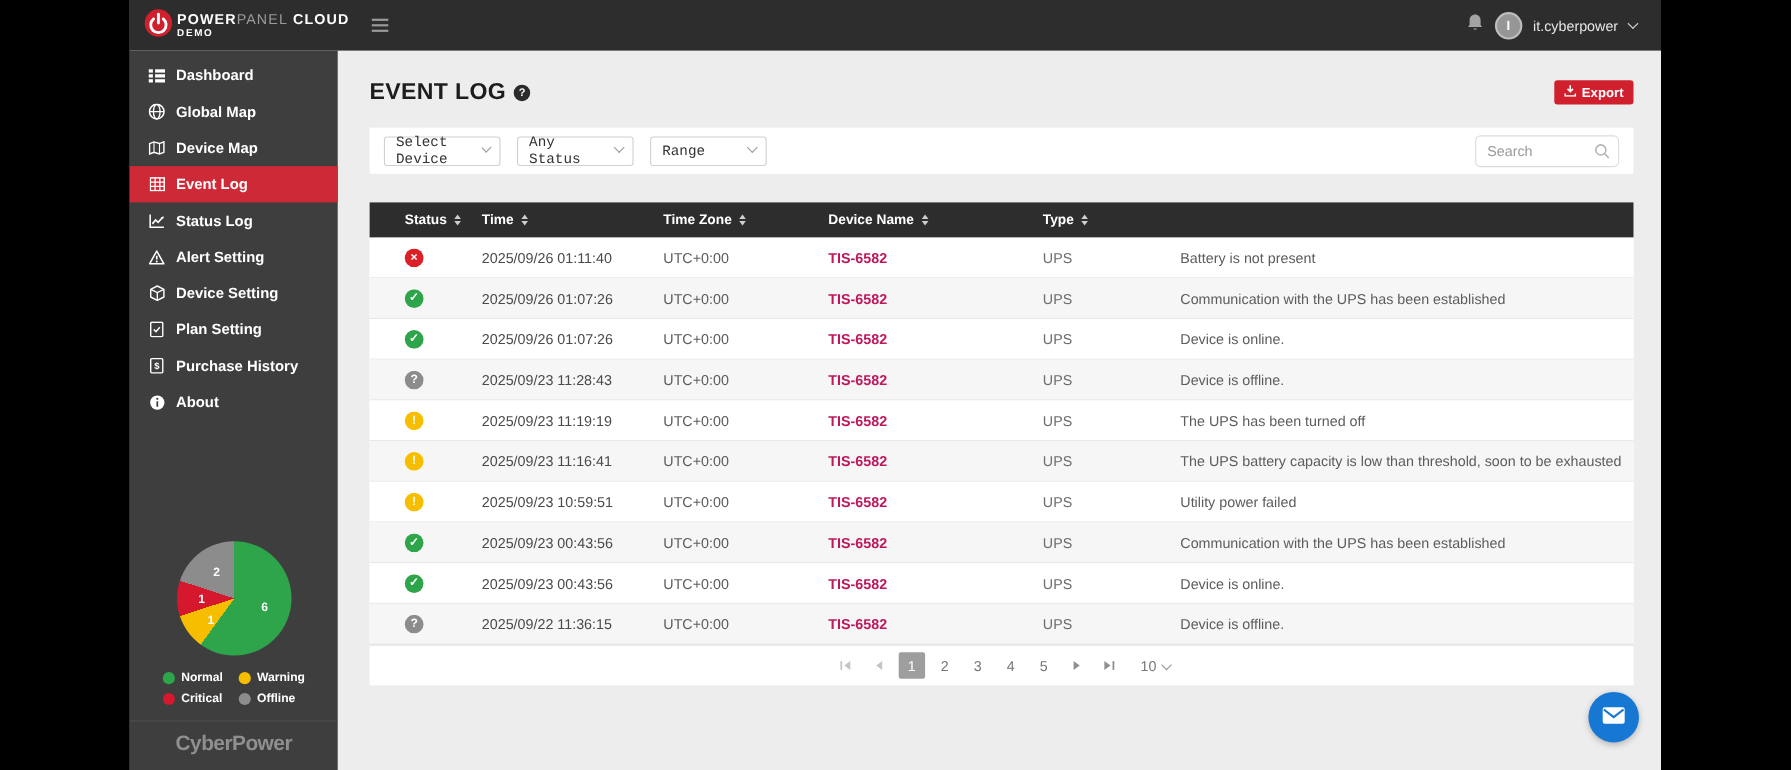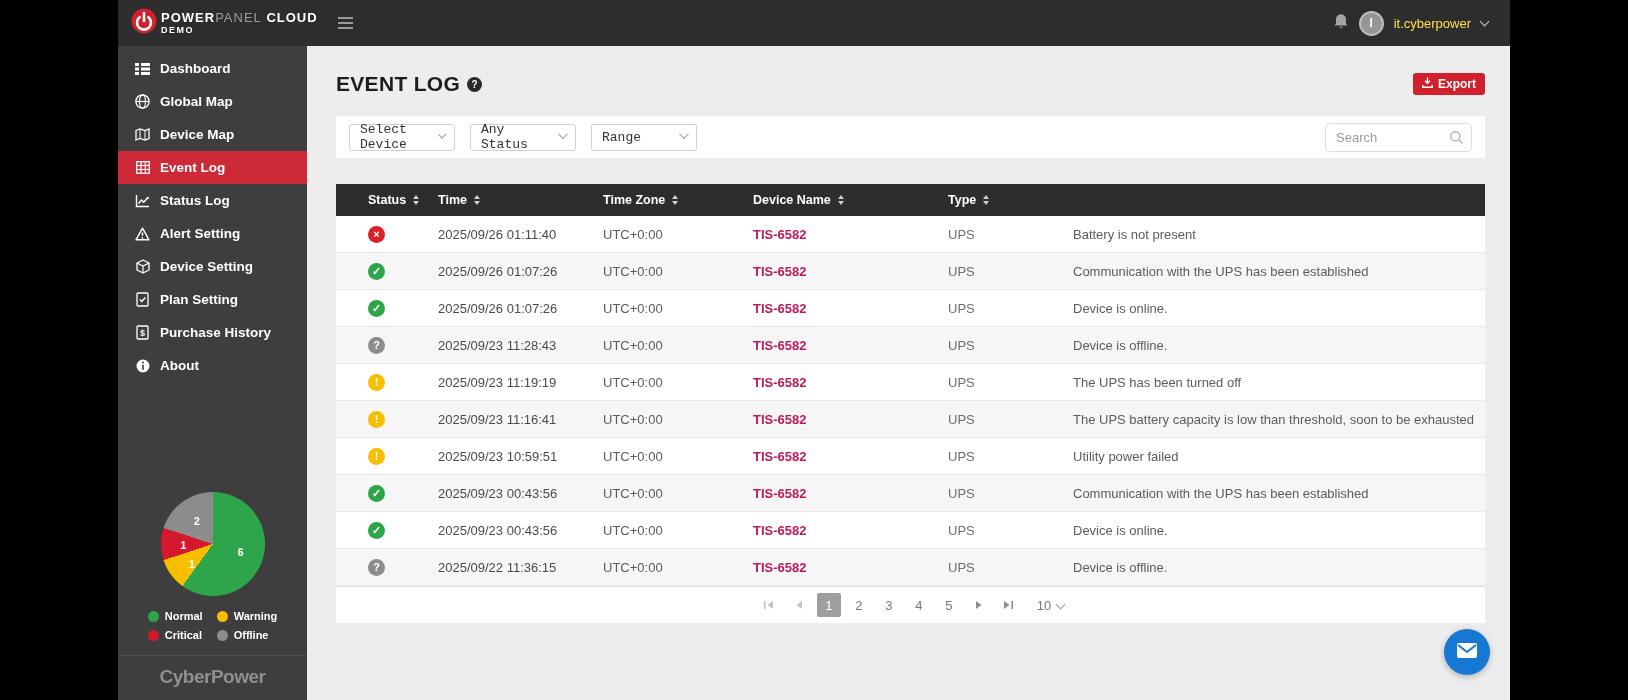--- a/index.html
+++ b/index.html
@@ -11,21 +11,21 @@
   .topbar { height:46px; background:#2d2d2d; display:flex; align-items:center; }
   .brand { width:189px; display:flex; align-items:center; padding-left:13px; gap:4px; }
   .brand-text .l1 { font-size:13px; letter-spacing:1px; color:#fff; font-weight:800; line-height:14px; white-space:nowrap; }
   .brand-text .l1 .lt { color:#9a9a9a; font-weight:400; }
   .brand-text .l2 { font-size:9px; letter-spacing:1.5px; color:#fff; font-weight:700; }
   .hamburger { margin-left:31px; display:flex; flex-direction:column; gap:3px; cursor:pointer; background:none; border:none; }
   .hamburger span { width:15px; height:2px; background:#9a9a9a; }
   .user-cluster { margin-left:auto; display:flex; align-items:center; gap:10px; padding-right:22px; }
   .avatar { width:25px; height:25px; border-radius:50%; background:#969696; border:2px solid #bdbdbd;
     color:#fff; font-size:12px; font-weight:700; display:flex; align-items:center; justify-content:center; }
-  .username { color:#fde047; font-size:13px; }
+  .username { color:#e5e5e5; font-size:13px; }
   .chev { width:7px; height:7px; border-right:1.6px solid #9a9a9a; border-bottom:1.6px solid #9a9a9a;
     transform:rotate(45deg); margin-top:-4px; display:inline-block; }
   .chev.light { border-color:#cfcfcf; }
 
   
   .body-row { display:flex; height:654px; }
 
   
   .sidebar { width:189px; background:#3e3e3e; display:flex; flex-direction:column; padding:6px 0 12px 0; flex-shrink:0; }
   .nav-item { height:33px; display:flex; align-items:center; padding-left:16px; gap:9px; cursor:pointer; }
@@ -54,21 +54,21 @@
   .help { width:15px; height:15px; border-radius:50%; background:#2b2b2b; color:#fff; font-size:10px; font-weight:700;
     display:flex; align-items:center; justify-content:center; margin-left:7px; cursor:pointer; }
   .export-btn { margin-left:auto; background:#d0202e; color:#fff; border:none; border-radius:3px; height:22px;
     padding:0 9px; font-size:12px; font-weight:700; display:flex; align-items:center; gap:5px; cursor:pointer; }
 
   .filter-card { margin-top:20px; background:#fff; height:42px; display:flex; align-items:center; padding:0 13px; gap:15px; }
   .select { width:106px; height:27px; border:1px solid #d0d0d0; border-radius:3px; background:#fff;
     display:flex; align-items:center; justify-content:space-between; padding:0 10px; font-size:13px; color:#333; cursor:pointer;font-family:Liberation Mono, monospace; }
   .select .chev { transform:rotate(45deg) translateY(-2px); }
   .search-box { margin-left:auto; position:relative; }
-  .search-box input { width:147px; height:29px; border:1px solid #dcdcdc; border-radius:5px; padding:0 28px 0 10px;
+  .search-box input { width:131px; height:29px; border:1px solid #dcdcdc; border-radius:5px; padding:0 28px 0 10px;
     font-size:13px; color:#333; outline:none; font-family:"Liberation Sans", sans-serif; }
   .search-box input::placeholder { color:#9a9a9a; }
   .search-icon { position:absolute; right:8px; top:7px; }
 
   .table-card { margin-top:26px; background:#fff; }
   .grid-cols { display:grid; grid-template-columns:88px 165px 150px 195px 125px 1fr; }
   .thead { background:#2d2d2d; height:32px; align-items:center; }
   .th { color:#fff; font-size:12.5px; font-weight:700; padding-left:14px; display:flex; align-items:center; }
   .th:first-child { padding-left:32px; }
   .sort { display:inline-flex; flex-direction:column; gap:2px; margin-left:7px; cursor:pointer; }

